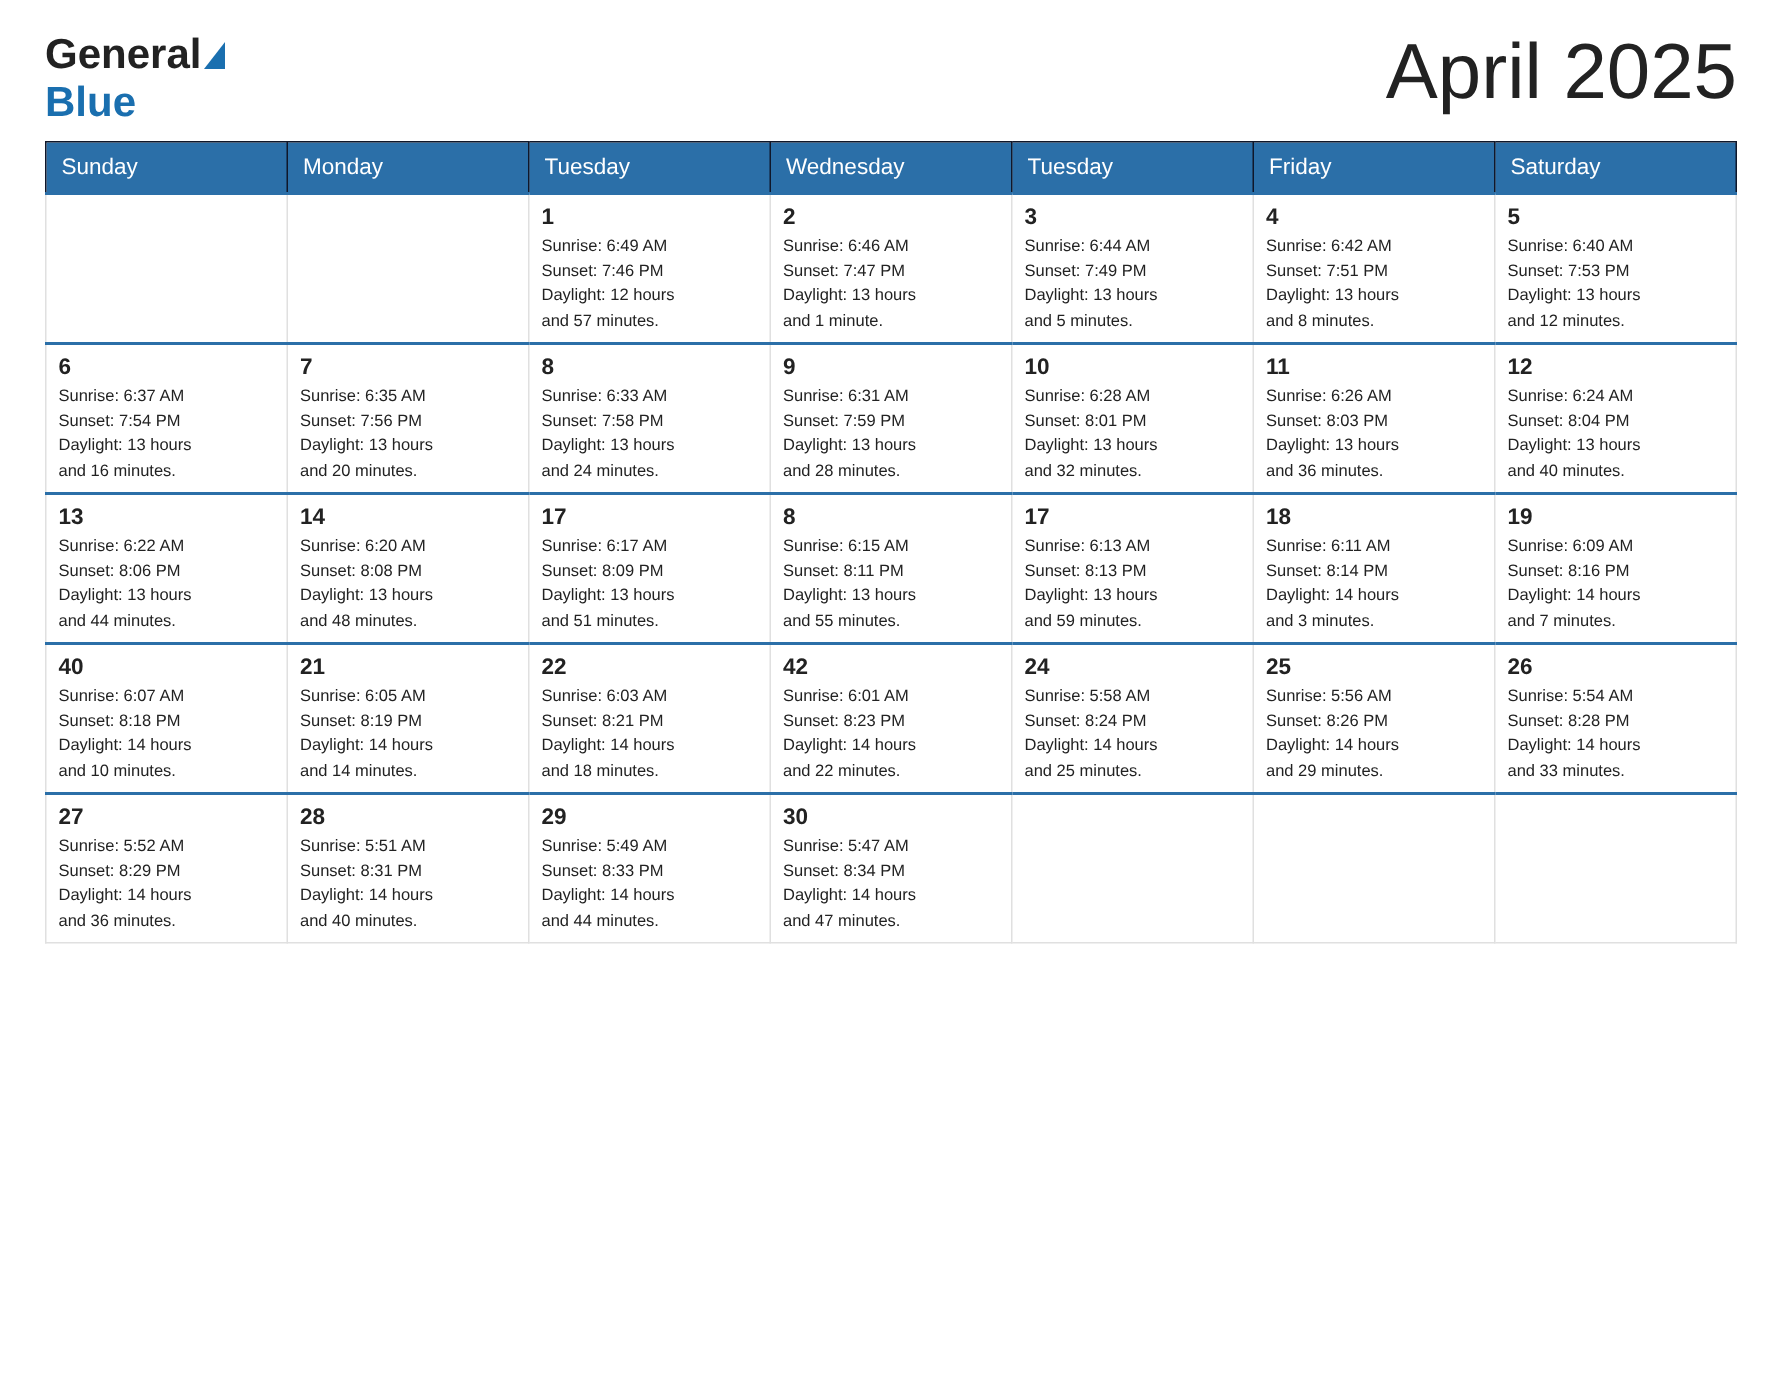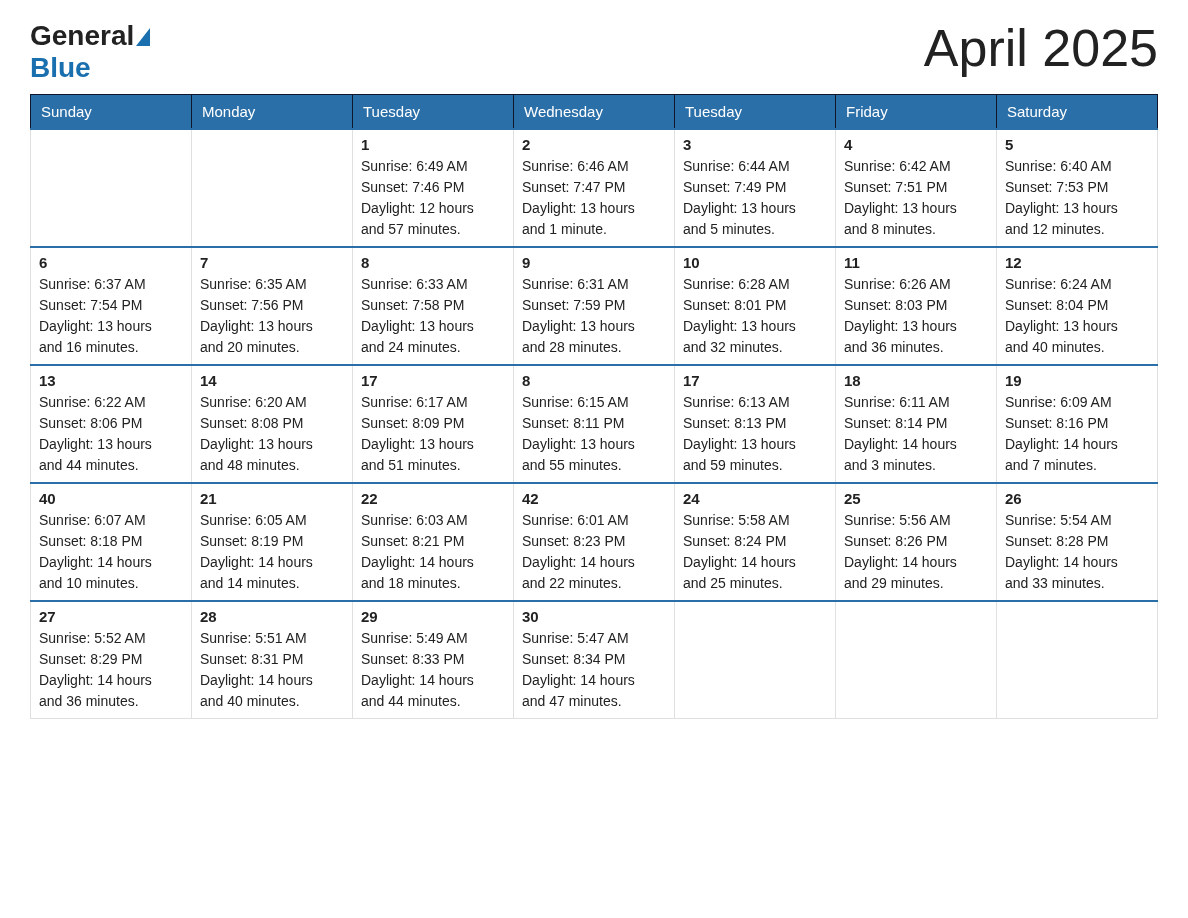--- a/index.html
+++ b/index.html
@@ -89,21 +89,21 @@
       border-left: 1px solid #e0e0e0;
       border-right: 1px solid #e0e0e0;
     }
     .cell-day {
       font-size: 15px;
       font-weight: bold;
       margin-bottom: 3px;
       display: block;
     }
     .cell-info {
-      font-size: 14px;
+      font-size: 11px;
       line-height: 1.5;
       color: #222;
     }
     .empty-cell {
       background: #fff;
     }
   </style>
 </head>
 <body>
 

